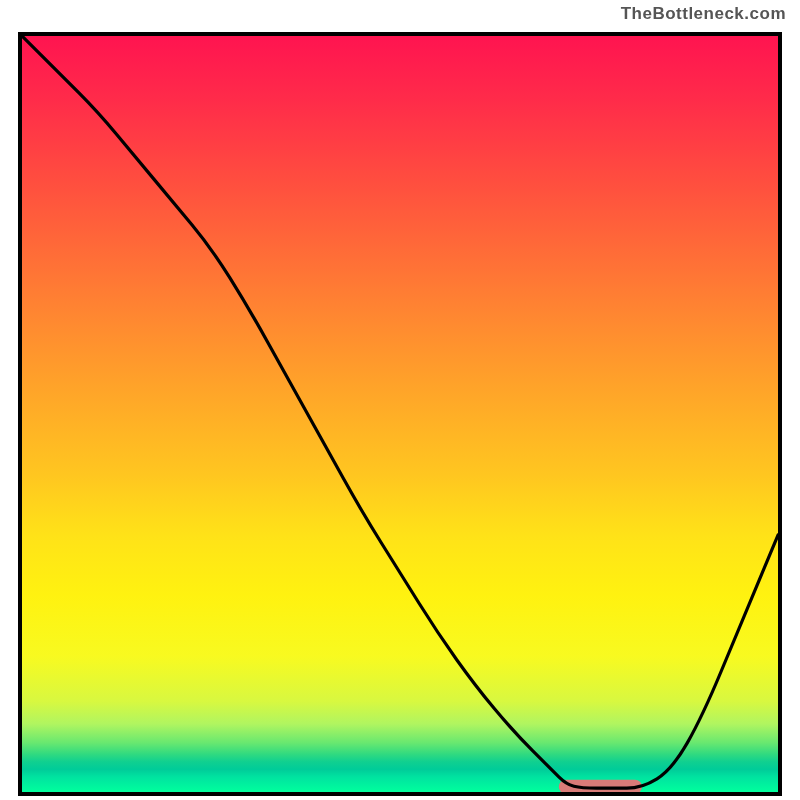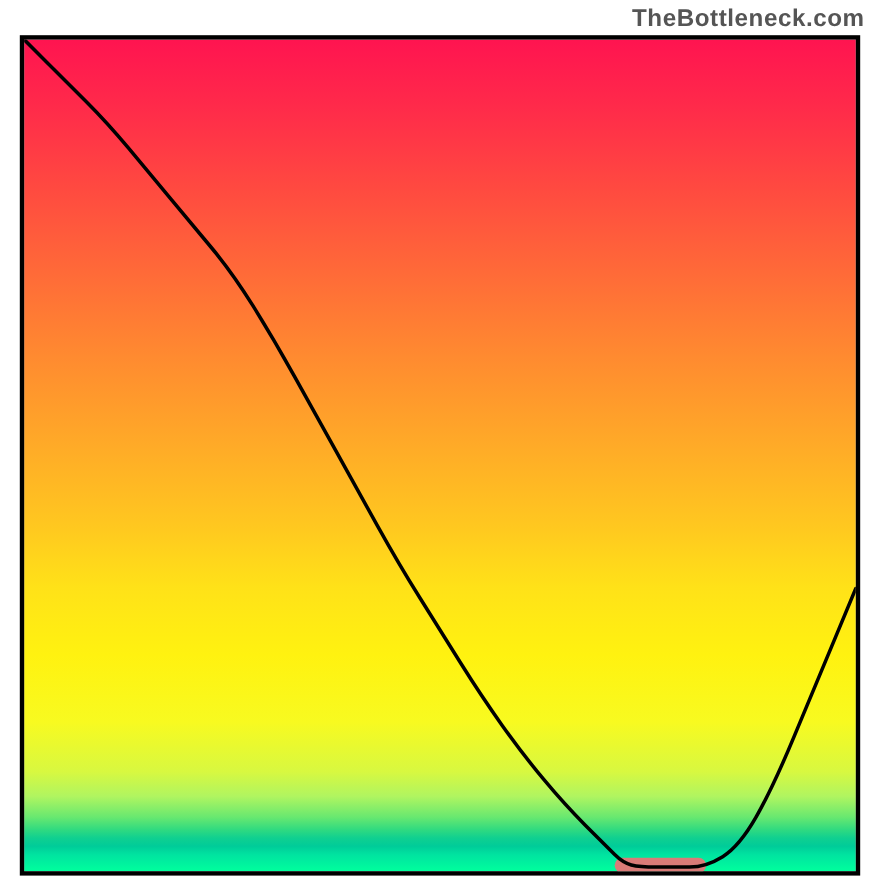--- a/index.html
+++ b/index.html
@@ -14,21 +14,21 @@
   .stage {
     position: relative;
     width: 800px;
     height: 800px;
   }
   .watermark {
     position: absolute;
     top: 4px;
     right: 14px;
     color: #555;
-    font-size: 22px;
+    font-size: 17px;
     font-weight: 600;
     letter-spacing: 0.5px;
     user-select: none;
     pointer-events: none;
   }
   
   .plot {
     position: absolute;
     left: 18px;
     top: 32px;

